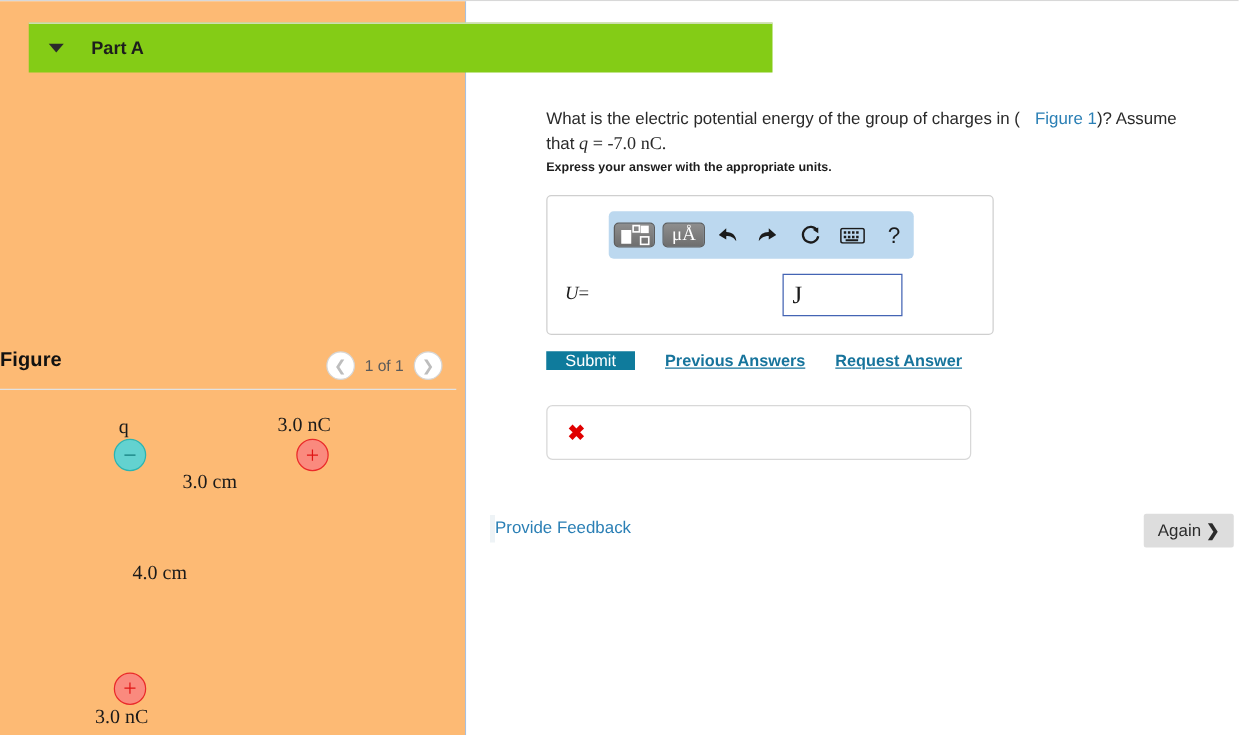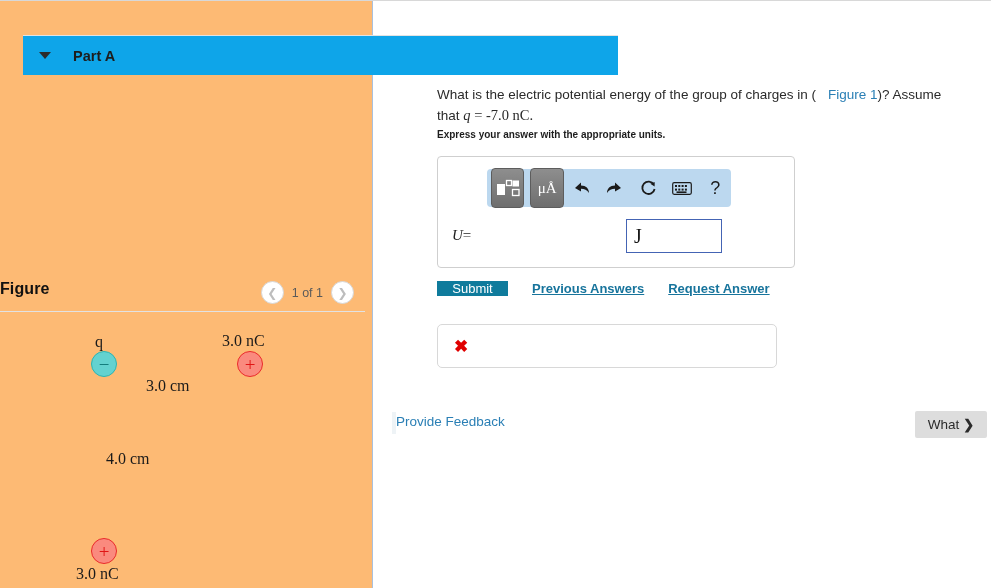--- a/index.html
+++ b/index.html
@@ -115,24 +115,24 @@
   
   #problem-pane {
     position: absolute;
     left: 373px; top: 1px;
     width: 618px;
     height: 587px;
     background: #ffffff;
   }
   #part-header {
     position: absolute;
-    left: 23px; top: 35px;
+    left: 23px; top: 18px;
     width: 595px;
     height: 40px;
-    background: #0ea5e9;
+    background: #84cc16;
     border-top: 1px solid #e3e3e3;
     box-sizing: border-box;
     display: flex;
     align-items: center;
   }
   #part-caret {
     margin-left: 16px;
     width: 0; height: 0;
     border-left: 6px solid transparent;
     border-right: 6px solid transparent;
@@ -189,21 +189,21 @@
     left: 49px; top: 12px;
     width: 244px;
     height: 38px;
     background: #bcd8ef;
     border-radius: 4px;
     display: flex;
     align-items: center;
     gap: 2px;
   }
   .tb-gray {
-    width: 36px; height: 40px;
+    width: 36px; height: 20px;
     margin-left: 4px;
     border-radius: 4px;
     background: linear-gradient(#8e8e8e, #6e6e6e);
     border: 1px solid #5d5d5d;
     box-sizing: border-box;
     display: flex;
     align-items: center;
     justify-content: center;
     cursor: pointer;
   }
@@ -481,15 +481,15 @@
 </div>
 
 <div id="feedback-box">
   <div id="feedback-x">✖</div>
 </div>
 
 <div id="footer-rule"></div>
 <div id="provide-feedback">Provide Feedback</div>
 
 <div id="next-button">
-  <span>What</span>
+  <span>Again</span>
   <span id="next-chevron">❯</span>
 </div>
 
 </body></html>

